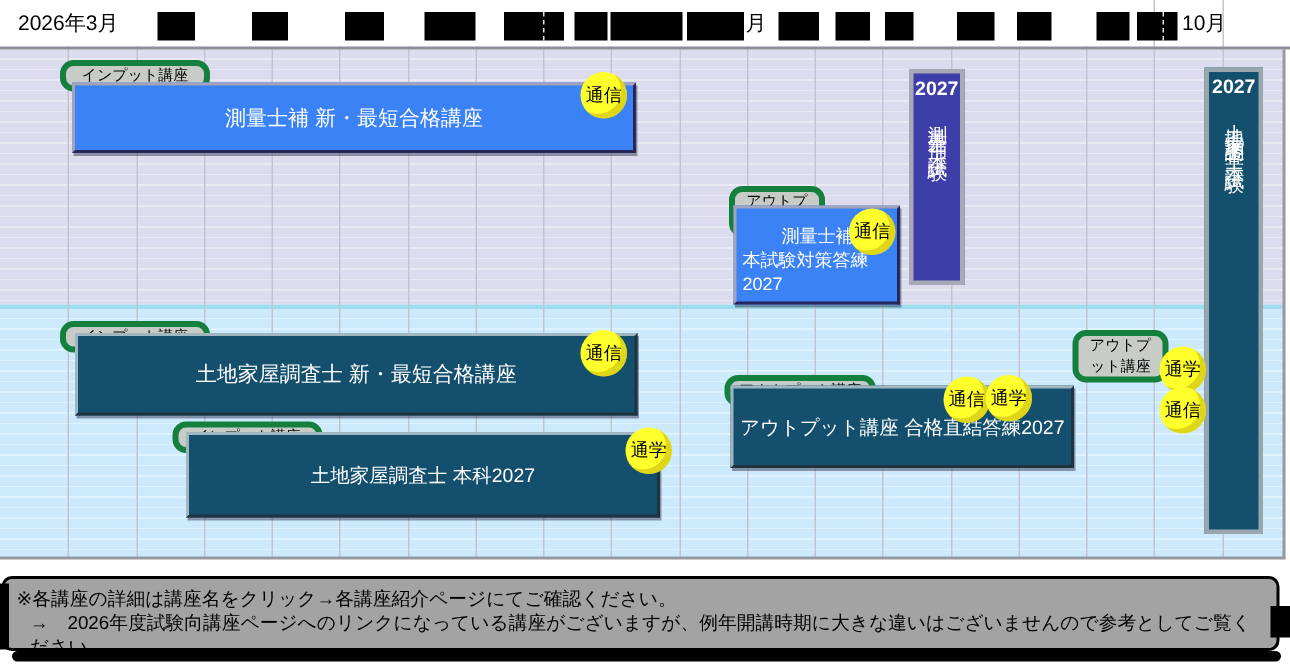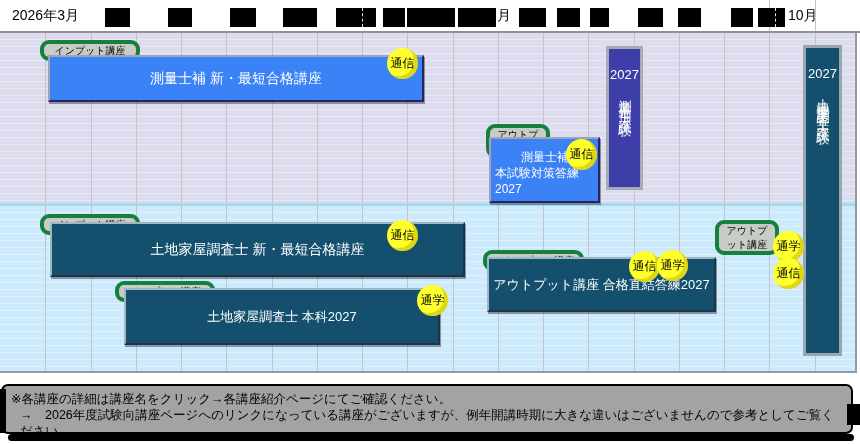--- a/index.html
+++ b/index.html
@@ -41,29 +41,29 @@
        box-shadow:1px 2px 0 rgba(40,40,70,.45);}
   .bar.purple{background:#3b82f6;border:2px solid;border-color:#a2a2ba #26265a #26265a #a2a2ba;}
   .bar.teal{background:#14506e;border:2px solid;border-color:#a0b6c0 #1e3440 #1e3440 #a0b6c0;}
   .bar.center{align-items:center;justify-content:center;text-align:center;}
   .bar .label{font-size:14px;}
   .bar .label-sm{font-size:13px;}
   .bar.multiline{flex-direction:column;justify-content:flex-end;align-items:center;
                  padding:2px 3px 4px 4px;font-size:12px;line-height:16px;}
   #bar-1{left:48px;top:55px;width:376px;height:47px;}
   #bar-2{left:489px;top:137px;width:111px;height:66px;}
-  #bar-4{left:50px;top:222px;width:415px;height:55px;}
+  #bar-4{left:50px;top:222px;width:375px;height:55px;}
   #bar-5{left:124px;top:288px;width:316px;height:57px;}
   #bar-6{left:487px;top:257px;width:229px;height:55px;}
   #bar-7{left:719px;top:252px;width:79px;height:82px;line-height:19px;padding-bottom:10px;}
 
   
   .exam{position:absolute;z-index:4;box-sizing:border-box;color:#fff;display:flex;
         flex-direction:column;align-items:center;}
-  .exam .year{font-size:13px;margin-top:18px;}
+  .exam .year{font-size:13px;margin-top:2px;font-weight:bold;}
   .exam .vlabel{writing-mode:vertical-rl;font-size:13px;letter-spacing:3px;margin-top:7px;}
   #exam-1{left:606px;top:46px;width:37px;height:144px;background:#3e3ea8;border:3px solid #a8a8b6;}
   #exam-2{left:803px;top:45px;width:39px;height:311px;background:#14506e;border:3px solid #9aa6ae;}
 
   
   .badge{position:absolute;z-index:6;width:31px;height:31px;border-radius:50%;background:#ffff2b;
          color:#000;font-size:12px;display:flex;align-items:center;justify-content:center;
          box-shadow:inset -4px -3px 0 rgba(185,165,0,.45);}
   #badge-1{left:387px;top:48px;}
   #badge-2{left:566px;top:139px;}

